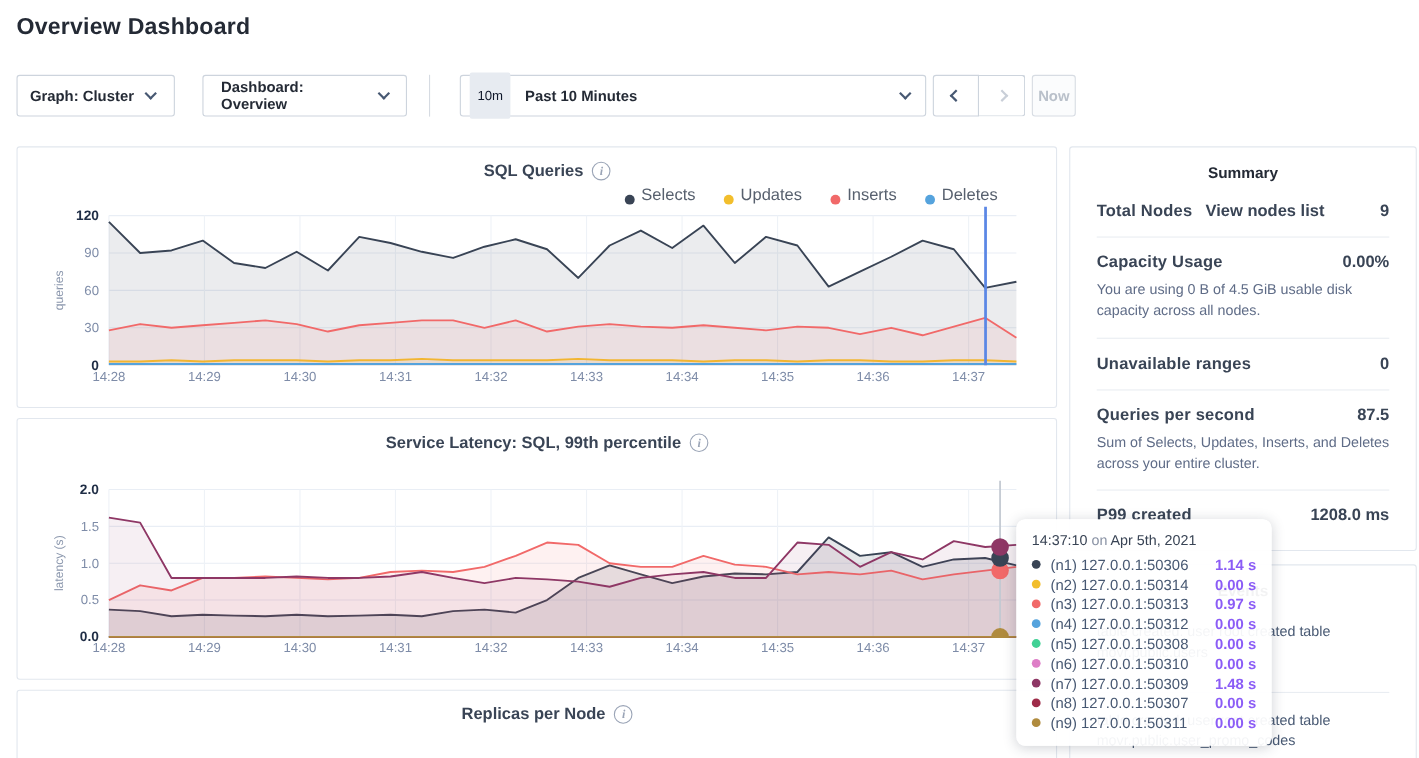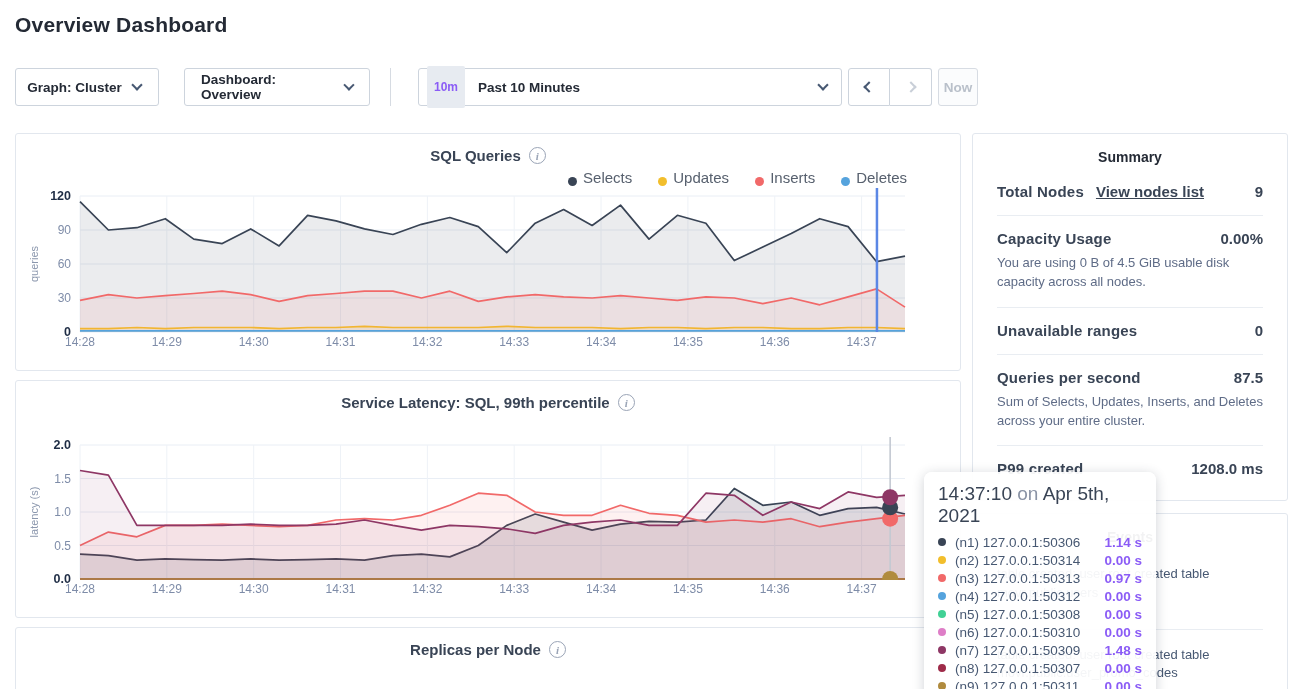--- a/index.html
+++ b/index.html
@@ -11,39 +11,39 @@
 
   
   .toolbar { position:absolute; left:15px; top:68px; display:flex; align-items:center; }
   .btn { height:38px; background:#fff; border:1px solid #cdd4dd; border-radius:3px;
          display:flex; align-items:center; font-size:13.5px; font-weight:bold; color:#242a35; cursor:pointer; }
   .dd { padding:0 16px; gap:11px; }
   .dd-graph { width:144px; justify-content:center;padding-left:10px; }
   .dd-dashboard { width:186px; margin-left:25px; justify-content:center; }
   .vdivider { width:1px; height:38px; background:#d6dbe2; margin:0 27px 0 20px; }
   .time-select { width:424px; padding:0 14px 0 8px; }
-  .time-badge { background:#e7ebf1; color:#8b5cf6; font-size:12px; font-weight:bold;
+  .time-badge { background:#e7ebf1; color:#0f172a; font-size:12px; font-weight:normal;
                 padding:14px 7px; border-radius:2px; }
   .time-label { margin-left:13px; }
   .time-select .chev { margin-left:auto; }
   .chev { width:8px; height:8px; border-style:solid; border-color:#475872; display:inline-block; }
   .chev-down { border-width:0 2px 2px 0; transform:rotate(45deg); margin-top:-4px; }
   .chev-left { border-width:0 0 2px 2px; transform:rotate(45deg); }
   .chev-right { border-width:2px 2px 0 0; transform:rotate(45deg); }
   .arrow-group { display:flex; margin-left:6px; }
   .arrow-btn { width:42px; height:38px; justify-content:center; }
   .arrow-btn.prev { border-radius:3px 0 0 3px; }
   .arrow-btn.next { border-radius:0 3px 3px 0; border-left:none; }
   .arrow-btn.next .chev { border-color:#c9cfd8; }
   .now-btn { width:40px; margin-left:6px; justify-content:center; color:#b9c0ca; border-color:#d7dce3; background:#fbfcfd; }
 
   
   .chart-col { position:absolute; left:15px; top:133px; width:946px; display:flex; flex-direction:column; gap:9px; }
   .card { background:#fff; border:1px solid #e2e7ee; border-radius:3px; }
-  .chart-card { height:238px; padding-top:13px; }
+  .chart-card { height:238px; padding-top:13px;padding-left:19px; }
   .chart-card.cut { height:140px; }
   .chart-title { text-align:center; font-size:15px; font-weight:bold; color:#394455; display:flex; justify-content:center; align-items:center; gap:8px; }
   .info-icon { width:17px; height:17px; border:1.4px solid #9aa4b6; border-radius:50%; color:#9aa4b6;
                font-family:"Liberation Serif", serif; font-style:italic; font-size:11px; font-weight:bold;
                display:inline-flex; align-items:center; justify-content:center; cursor:pointer; }
   .legend-row { height:16px; margin:6px 53px 0 0; display:flex; justify-content:flex-end; gap:26px; }
   .legend-item { display:flex; align-items:flex-end; gap:6px; font-size:15px; color:#57606e; cursor:pointer; }
   .legend-dot { width:9px; height:9px; border-radius:50%; }
   svg text { font-family:"Liberation Sans", sans-serif; }
   .ytick { font-size:12px; fill:#7e8ca8; }
@@ -52,33 +52,33 @@
   .axis-label { font-size:11px; fill:#8b97ad; }
 
   
   .right-col { position:absolute; left:972px; top:133px; width:316px; display:flex; flex-direction:column; gap:12px; }
   .panel { background:#fff; border:1px solid #e2e7ee; border-radius:3px; padding:15px 24px 8px; }
   .panel h3 { text-align:center; font-size:14px; font-weight:bold; color:#242a35; margin-bottom:4px; }
   .srow { padding:14px 0 15px; border-bottom:1px solid #e9edf2; }
   .srow:last-child { border-bottom:none; }
   .srow-main { display:flex; align-items:baseline; }
   .srow-label { font-size:15px; font-weight:bold; color:#394455; letter-spacing:.2px; }
-  .srow-link { font-size:15px; font-weight:bold; margin-left:12px; cursor:pointer;text-decoration:underline; }
+  .srow-link { font-size:15px; font-weight:bold; margin-left:12px; cursor:pointer; }
   .srow-value { margin-left:auto; font-size:15px; font-weight:bold; }
   .srow-desc { margin-top:7px; font-size:13px; color:#5f6c87; line-height:1.45; }
   .events-panel { height:230px; overflow:hidden; }
   .event { font-size:13px; color:#475872; line-height:1.4; padding:16px 0 27px; border-bottom:1px solid #e9edf2; }
   .event:last-child { border-bottom:none; }
   .event div { white-space:nowrap; }
 
   
   .tooltip { position:absolute; left:924px; top:472px; width:232px; z-index:20;
              background:rgba(255,255,255,.94); border-radius:8px; padding:11px 14px 12px;
              box-shadow:0 2px 12px rgba(40,50,70,.22); }
-  .tt-head { font-size:19px; color:#394455; margin-bottom:6px; }
+  .tt-head { font-size:13px; color:#394455; margin-bottom:6px; }
   .tt-on { color:#8a93a5; }
   .tt-row { display:flex; align-items:center; gap:9px; height:18px; font-size:13.5px; color:#475872; }
   .tt-dot { width:8px; height:8px; border-radius:50%; flex:none; }
   .tt-val { margin-left:auto; font-weight:bold; color:#8b5cf6; }
 </style>
 </head>
 <body>
 
 <div id="page">
 

